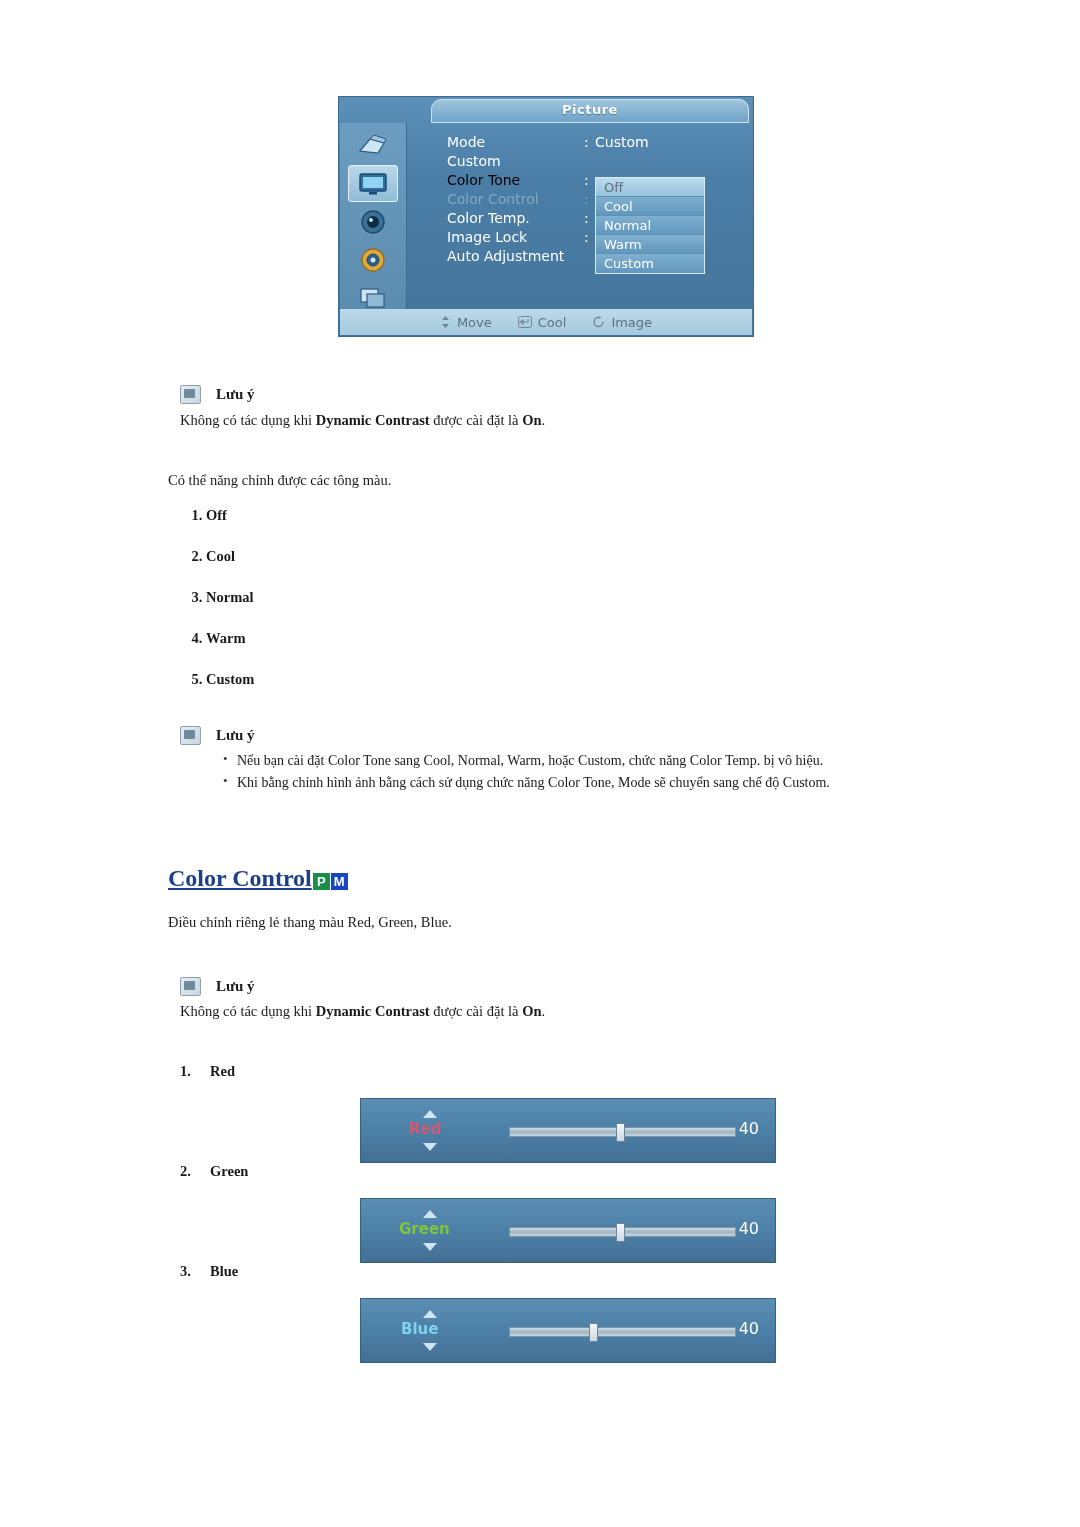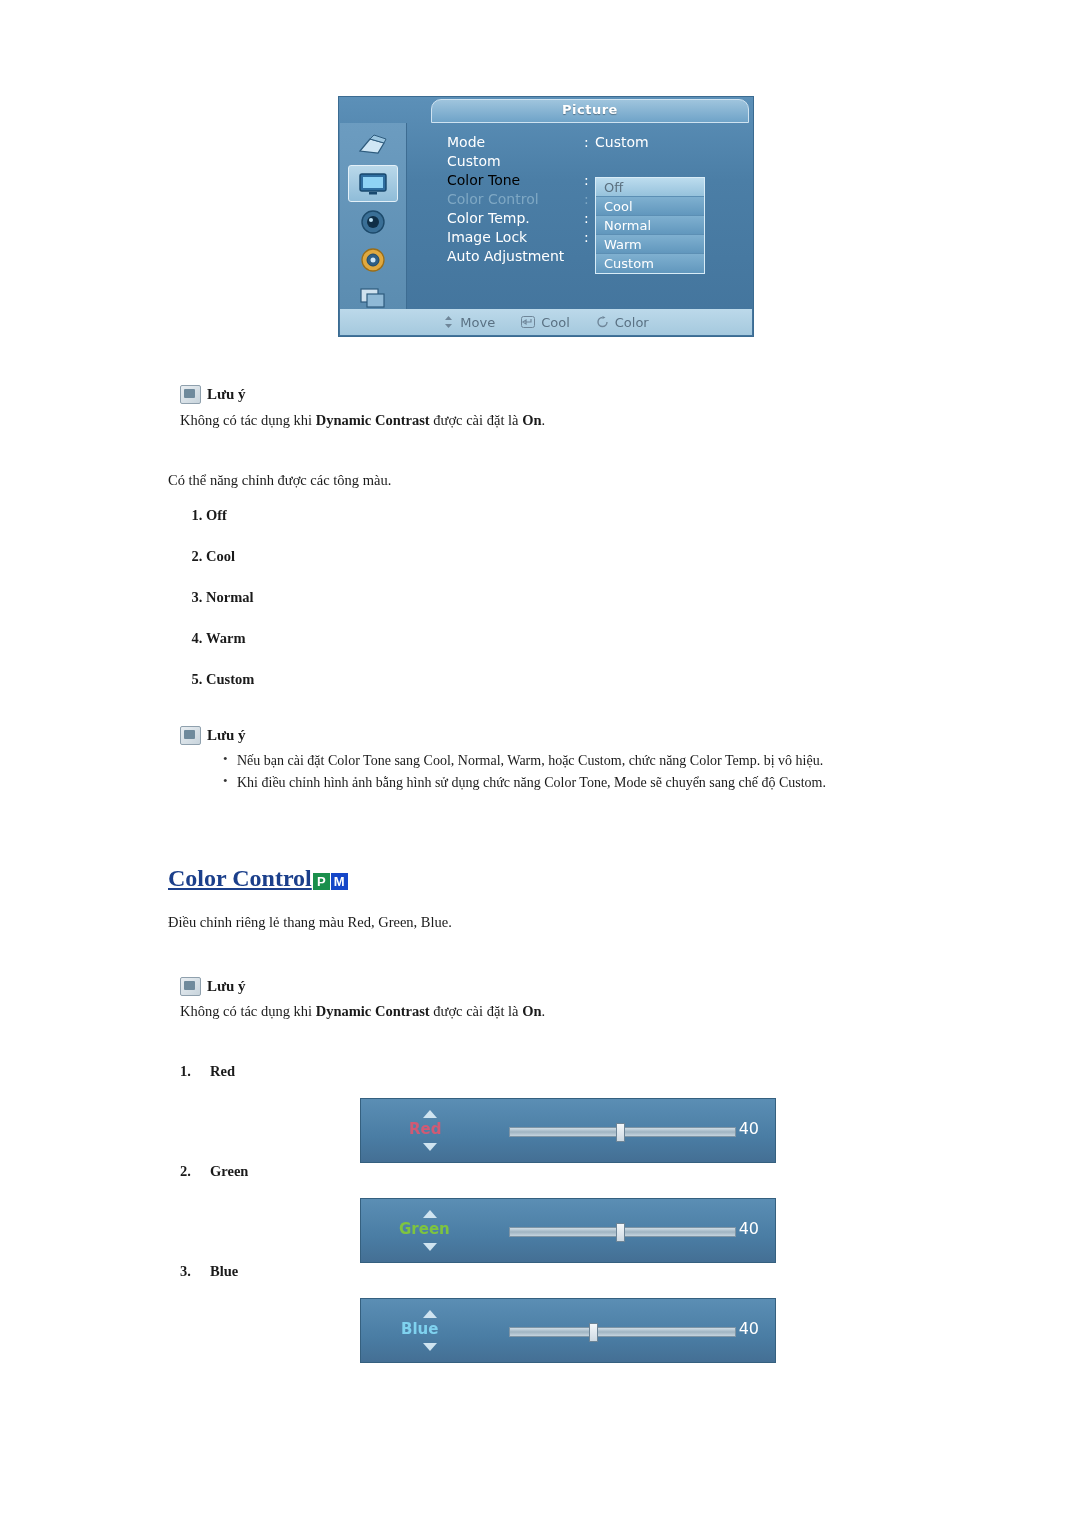--- a/index.html
+++ b/index.html
@@ -104,21 +104,21 @@
     display:flex; align-items:center; justify-content:center;
     gap:26px;
     font-family:"DejaVu Sans", sans-serif;
     font-size:13px; color:#5a7183;
   }
   .osd-footer span.fi { display:inline-flex; align-items:center; gap:6px; }
 
   
   .note-head {
     position:absolute;
-    display:flex; align-items:center; gap:6px;
+    display:flex; align-items:center; gap:15px;
     font-family:"Liberation Serif", serif;
     font-weight:bold; font-size:15px; color:#1a1a1a;
   }
   .note-ico {
     width:19px; height:17px;
     background:linear-gradient(135deg,#e9eef2 0%,#c8d4dc 100%);
     border:1px solid #8fa0ad;
     border-radius:2px;
     display:inline-block; position:relative;
   }
@@ -316,21 +316,21 @@
         <rect x="0.5" y="0.5" width="13" height="11" rx="2" fill="none" stroke="#6f8699"></rect>
         <path d="M10 3 v3 H5 V8 L2 6 L5 4 V6" fill="none" stroke="#6f8699" stroke-width="1.2"></path>
       </svg>
       <span>Cool</span>
     </span>
     <span class="fi">
       <svg width="13" height="12" viewBox="0 0 13 12">
         <path d="M11 6 a4.5 4.5 0 1 1 -4.5 -4.5" fill="none" stroke="#6f8699" stroke-width="1.4"></path>
         <path d="M6.5 0 L6.5 3 L9.5 1.5 Z" fill="#6f8699"></path>
       </svg>
-      <span>Color</span>
+      <span>Image</span>
     </span>
   </div>
 </div>
 
 <div class="note-head" style="left:180px; top:385px;">
   <span class="note-ico"></span>
   <span>Lưu ý</span>
 </div>
 <div class="para" style="left:180px; top:410px; width:800px;">
   <span>Không có tác dụng khi </span><b>Dynamic Contrast</b><span> được cài đặt là </span><b>On</b><span>.</span>
@@ -345,21 +345,21 @@
   <li><span>Warm</span></li>
   <li><span>Custom</span></li>
 </ol>
 
 <div class="note-head" style="left:180px; top:726px;">
   <span class="note-ico"></span>
   <span>Lưu ý</span>
 </div>
 <ul class="bullets" style="left:205px; top:750px; width:790px;">
   <li>Nếu bạn cài đặt Color Tone sang Cool, Normal, Warm, hoặc Custom, chức năng Color Temp. bị vô hiệu.</li>
-  <li>Khi điều chỉnh hình ảnh bằng hình sử dụng chức năng Color Tone, Mode sẽ chuyển sang chế độ Custom.</li>
+  <li>Khi bằng chỉnh hình ảnh bằng cách sử dụng chức năng Color Tone, Mode sẽ chuyển sang chế độ Custom.</li>
 </ul>
 
 <div class="h-color">
   <span class="htext">Color Control</span>
   <span class="badge p">P</span>
   <span class="badge m">M</span>
 </div>
 
 <div class="para" style="left:168px; top:912px; width:760px;">Điều chỉnh riêng lẻ thang màu Red, Green, Blue.</div>
 

